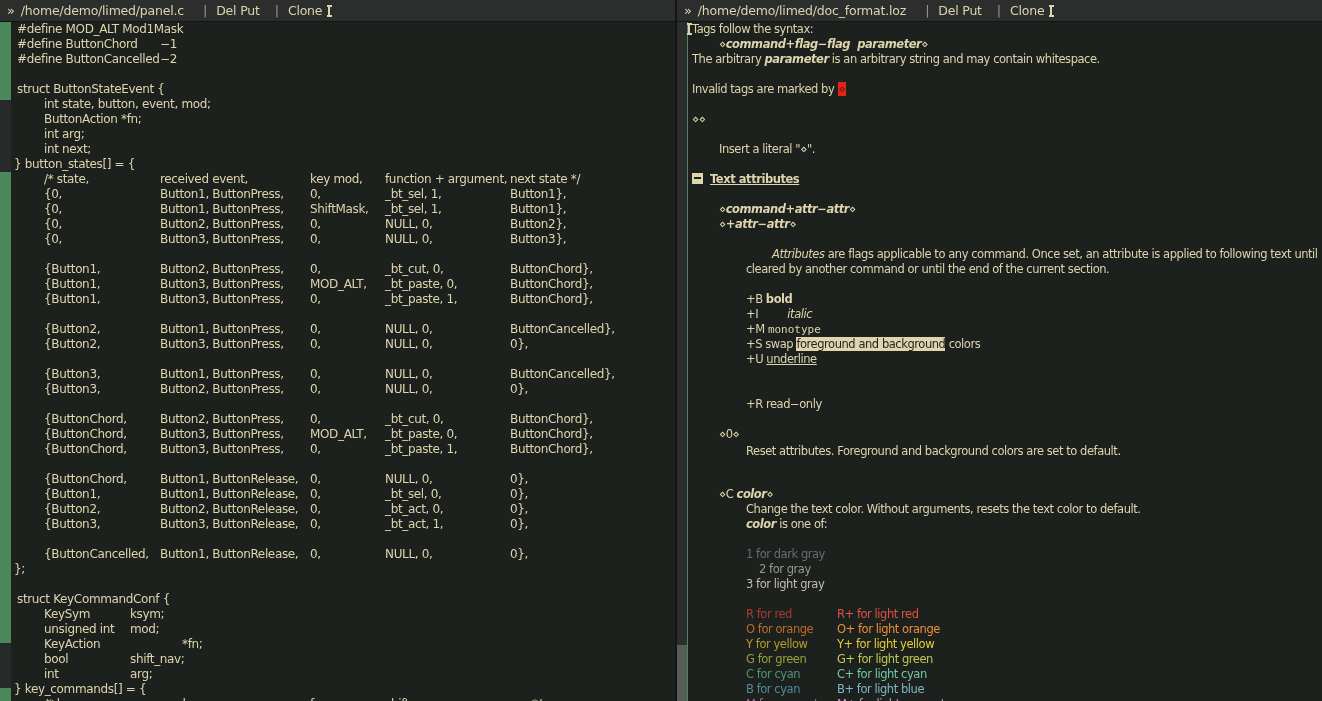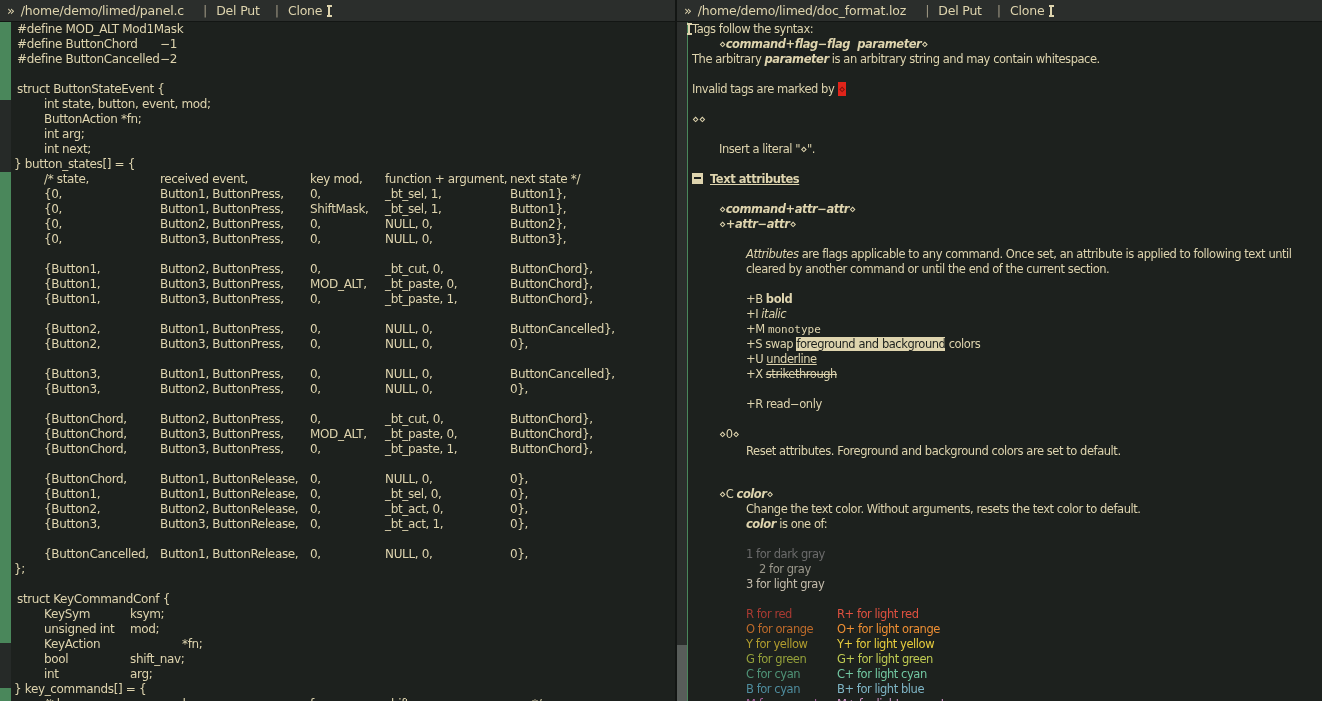--- a/index.html
+++ b/index.html
@@ -29,21 +29,21 @@
   .sb-trough { background:var(--scroll_trough); width:10px; }
   .sb-thumb  { background:var(--scroll_thumb); width:10px; }
   .sb-line { position:absolute; top:22px; bottom:0; width:1px; background:var(--accent_green); }
 
   .line { position:absolute; left:0; right:0; height:15px; line-height:15px; white-space:pre; }
   #pane-left  .line { font-size:12px;   letter-spacing:-0.35px; color:var(--text); }
   #pane-right .line { font-size:11.5px; letter-spacing:-0.45px; color:var(--text); }
   .run { position:absolute; top:0; white-space:pre; }
 
   .s-b   { font-weight:bold; }
-  .s-i   { font-style:italic; }
+  .s-i   { font-style:italic;margin-left:26px; }
   .s-bi  { font-weight:bold; font-style:italic; }
   .s-u   { text-decoration:underline; }
   .s-x   { text-decoration:line-through; }
   .s-hdr { font-weight:bold; text-decoration:underline; }
   .s-mono{ font-family:"DejaVu Sans Mono", monospace; font-size:11px; letter-spacing:0; }
   .s-sel    { background:var(--select_bg); color:var(--select_fg); }
   .s-invalid{ background:var(--invalid_bg); color:var(--invalid_fg); padding:0 1px; }
   .s-gray1{color:var(--gray1);} .s-gray2{color:var(--gray2);} .s-gray3{color:var(--gray3);}
   .s-red{color:var(--red);} .s-redL{color:var(--red_light);margin-top:20px;}
   .s-orange{color:var(--orange);} .s-orangeL{color:var(--orange_light);}
@@ -150,21 +150,20 @@
       <div class="line" style="top: 172px;"><span class="run" style="left: 15px;"><span class="collapse-icon"></span><span class="s-hdr">Text attributes</span></span></div>
       <div class="line" style="top: 202px;"><span class="run" style="left: 42px;"><span>⋄</span><span class="s-bi">command+attr−attr</span><span>⋄</span></span></div>
       <div class="line" style="top: 217px;"><span class="run" style="left: 42px;"><span>⋄</span><span class="s-bi">+attr−attr</span><span>⋄</span></span></div>
       <div class="line" style="top: 247px;"><span class="run" style="left: 69px;"><span class="s-i">Attributes</span><span> are flags applicable to any command. Once set, an attribute is applied to following text until</span></span></div>
       <div class="line" style="top: 262px;"><span class="run" style="left: 69px;"><span>cleared by another command or until the end of the current section.</span></span></div>
       <div class="line" style="top: 292px;"><span class="run" style="left: 69px;"><span>+B </span><span class="s-b">bold</span></span></div>
       <div class="line" style="top: 307px;"><span class="run" style="left: 69px;"><span>+I </span><span class="s-i">italic</span></span></div>
       <div class="line" style="top: 322px;"><span class="run" style="left: 69px;"><span>+M </span><span class="s-mono">monotype</span></span></div>
       <div class="line" style="top: 337px;"><span class="run" style="left: 69px;"><span>+S swap </span><span class="s-sel">foreground and background</span><span> colors</span></span></div>
       <div class="line" style="top: 352px;"><span class="run" style="left: 69px;"><span>+U </span><span class="s-u">underline</span></span></div>
-      <div class="line" style="top: 367px;"><span class="run" style="left: 69px;"><span>+X </span><span class="s-x">strikethrough</span></span></div>
       <div class="line" style="top: 397px;"><span class="run" style="left: 69px;"><span>+R read−only</span></span></div>
       <div class="line" style="top: 427px;"><span class="run" style="left: 42px;"><span>⋄0⋄</span></span></div>
       <div class="line" style="top: 444px;"><span class="run" style="left: 69px;"><span>Reset attributes. Foreground and background colors are set to default.</span></span></div>
       <div class="line" style="top: 487px;"><span class="run" style="left: 42px;"><span>⋄C </span><span class="s-bi">color</span><span>⋄</span></span></div>
       <div class="line" style="top: 502px;"><span class="run" style="left: 69px;"><span>Change the text color. Without arguments, resets the text color to default.</span></span></div>
       <div class="line" style="top: 517px;"><span class="run" style="left: 69px;"><span class="s-bi">color</span><span> is one of:</span></span></div>
       <div class="line" style="top: 547px;"><span class="run" style="left: 69px;"><span class="s-gray1">1 for dark gray</span></span></div>
       <div class="line" style="top: 562px;"><span class="run" style="left: 82px;"><span class="s-gray2">2 for gray</span></span></div>
       <div class="line" style="top: 577px; padding-left: 26px;"><span class="run" style="left: 69px;"><span class="s-gray3">3 for light gray</span></span></div>
       <div class="line" style="top: 607px;"><span class="run" style="left: 69px;"><span class="s-red">R for red</span></span><span class="run" style="left: 160px;"><span class="s-redL">R+ for light red</span></span></div>

